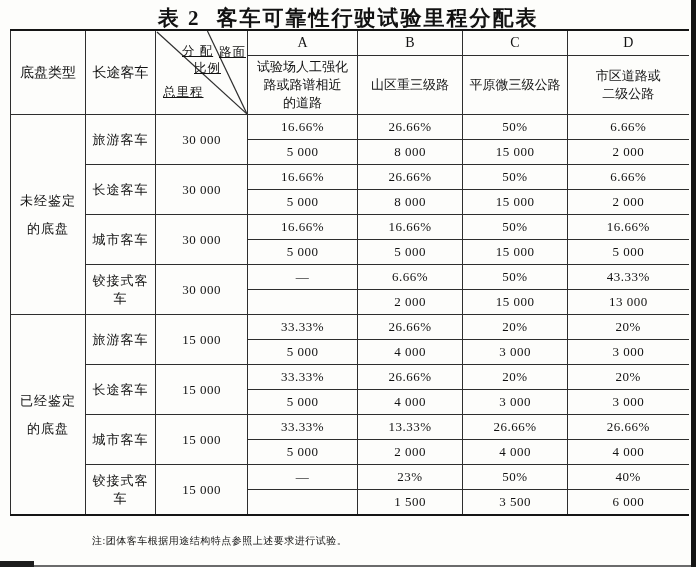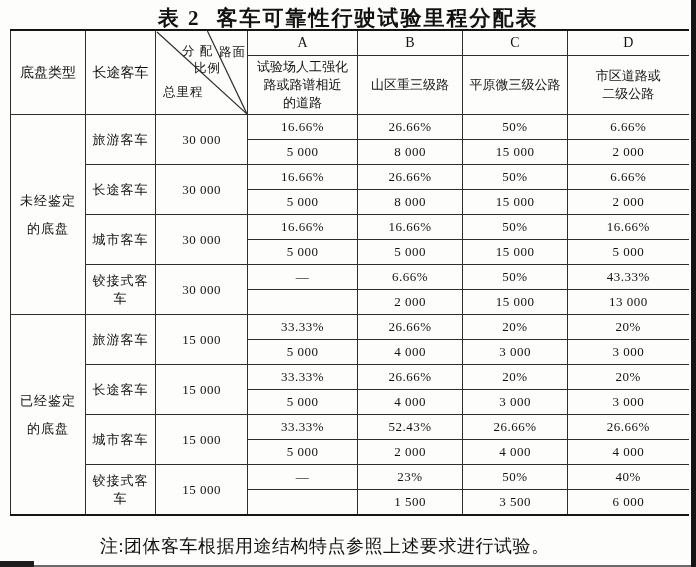--- a/index.html
+++ b/index.html
@@ -45,29 +45,29 @@
   tr.h-letters td{height:24px;font-size:14px;}
   tr.h-desc td{height:58px;font-size:13px;line-height:1.4;white-space:pre-line;}
   tr.body-row td{height:24px;}
   td.chassis{white-space:pre-line;line-height:2.1;font-size:13.5px;letter-spacing:1px;}
   td.bus{font-size:13.5px;letter-spacing:1px;}
   td.total,td.val{font-size:13px;letter-spacing:0.5px;}
   tr.km-row td.val{border-top:1px solid #4a4a4a;}
   
   td.diag{position:relative;padding:0;}
   td.diag svg{position:absolute;inset:0;width:100%;height:100%;}
-  td.diag .lab{position:absolute;font-size:12.5px;letter-spacing:1px;white-space:nowrap;}
+  td.diag .lab{position:absolute;font-size:12.5px;letter-spacing:1px;white-space:nowrap;text-decoration:underline;}
   .diag-road{top:5px;right:1px;margin-top:8px;}
   .diag-ratio1{top:12px;left:26px;}
   .diag-ratio2{top:29px;left:38px;}
   .diag-total{bottom:13px;left:7px;}
   .note{
     position:absolute;
-    left:100px;top:534px;
-    font-size:18px;
+    left:92px;top:534px;
+    font-size:10px;
     letter-spacing:0.5px;
   }
   
   .scan-right{position:absolute;top:0;right:0;width:5px;height:567px;background:#141414;}
   .scan-bottom{position:absolute;bottom:0;left:0;width:696px;height:2px;background:#6b6b6b;}
   .scan-corner{position:absolute;bottom:0;left:0;width:34px;height:6px;background:#1d1d1d;}
 </style>
 </head>
 <body>
 
@@ -202,21 +202,21 @@
       <tr class="body-row km-row">
         <td class="val">5 000</td>
         <td class="val">4 000</td>
         <td class="val">3 000</td>
         <td class="val">3 000</td>
       </tr>
       <tr class="body-row pct-row">
         <td rowspan="2" class="bus">城市客车</td>
         <td rowspan="2" class="total">15 000</td>
         <td class="val">33.33%</td>
-        <td class="val">52.43%</td>
+        <td class="val">13.33%</td>
         <td class="val">26.66%</td>
         <td class="val">26.66%</td>
       </tr>
       <tr class="body-row km-row">
         <td class="val">5 000</td>
         <td class="val">2 000</td>
         <td class="val">4 000</td>
         <td class="val">4 000</td>
       </tr>
       <tr class="body-row pct-row">

